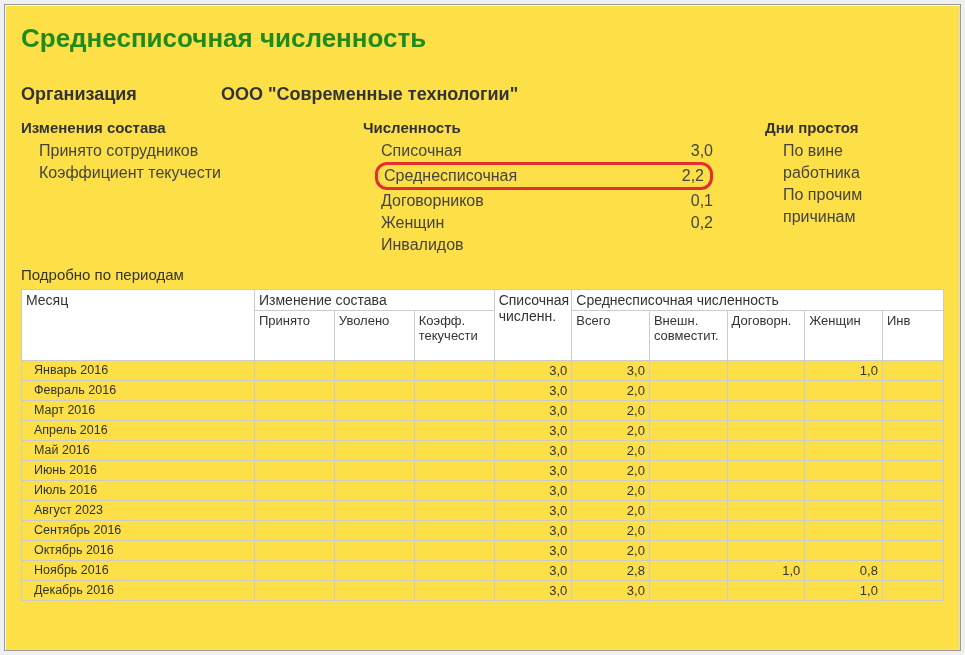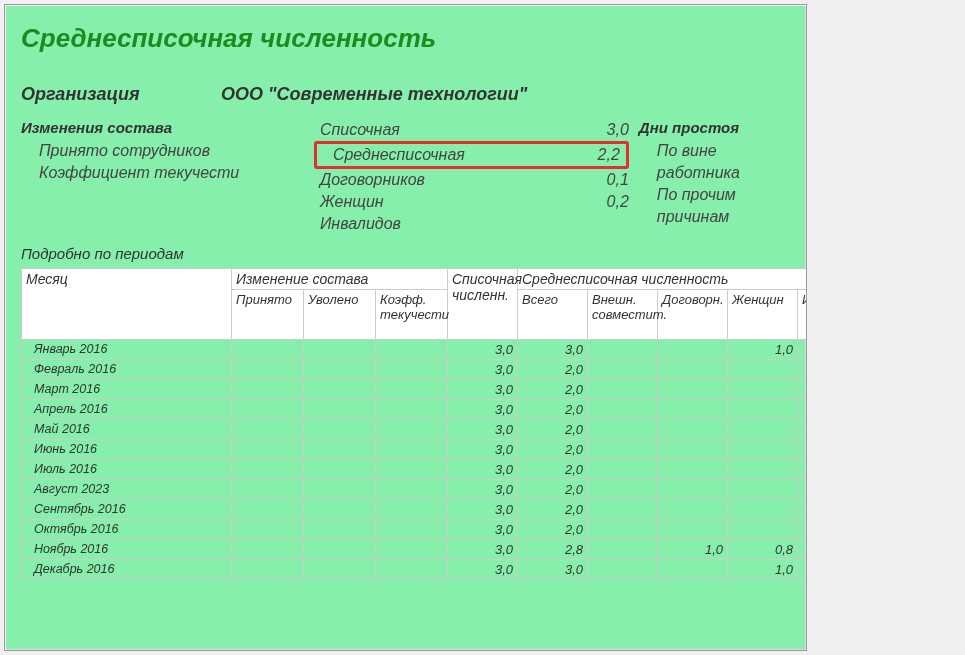--- a/index.html
+++ b/index.html
@@ -5,29 +5,28 @@
   * { box-sizing: border-box; }
   html, body { margin:0; padding:0; }
   body {
     font-family: Arial, sans-serif;
     font-size: 14px;
     color: #333;
     background: #f0f0f0;
     padding: 4px;
   }
   .frame {
-    width: 803px;
+    width: 957px;
     height: 647px;
-    background: #86efac;
+    background: #fde047;
     border: 1px solid #999;
     box-shadow: inset 1px 1px 0 #fff, inset -1px -1px 0 #ddd;
     padding: 18px 16px;
     overflow: hidden;
     position: relative;
-    font-style: italic;
   }
   h1.title {
     margin:0 0 30px 0;
     font-size: 26px;
     font-weight: bold;
     color: #1f8b1f;
   }
   .org-row {
     display:flex;
     align-items:flex-end;
@@ -38,20 +37,21 @@
     font-weight: bold;
     width: 200px;
   }
   .org-value {
     font-size: 18px;
     font-weight: bold;
   }
   .summary {
     display:flex;
     margin-bottom: 6px;
+    gap: 42px;
   }
   .col {
     padding-right: 10px;
   }
   .col1 { width: 300px; }
   .col2 { width: 360px; }
   .col3 { flex:1; }
   .col-title {
     font-weight: bold;
     font-size: 15px;
@@ -61,23 +61,23 @@
     display:flex;
     padding-left: 18px;
     line-height: 22px;
     font-size: 16px;
     color: #444;
   }
   .row-item .label { flex:1; }
   .row-item .val { width: 40px; text-align:right; }
   .highlight {
     border: 3px solid #e03030;
-    border-radius: 3px;
+    border-radius: 12px;
     margin-left: 12px;
-    padding-left: 16px;
+    padding-left: 6px;
   }
   .highlight .val { padding-right: 6px; }
   .detail-title {
     font-size: 15px;
     font-weight: normal;
     margin: 10px 0 6px 0;
   }
   table.detail {
     border-collapse: collapse;
     width: 100%;
@@ -132,20 +132,21 @@
           <div class="row-item">
             <span class="val"></span>
           </div>
           <div class="row-item">
             <span class="label">Коэффициент текучести</span>
             <span class="val"></span>
           </div>
         </div>
     </div>
     <div class="col col2">
+      <div class="col-title">Численность</div>
       <div id="sum-col2">
           <div class="row-item">
             <span class="label">Списочная</span>
             <span class="val">3,0</span>
           </div>
           <div class="row-item highlight">
             <span class="label">Среднесписочная</span>
             <span class="val">2,2</span>
           </div>
           <div class="row-item">

